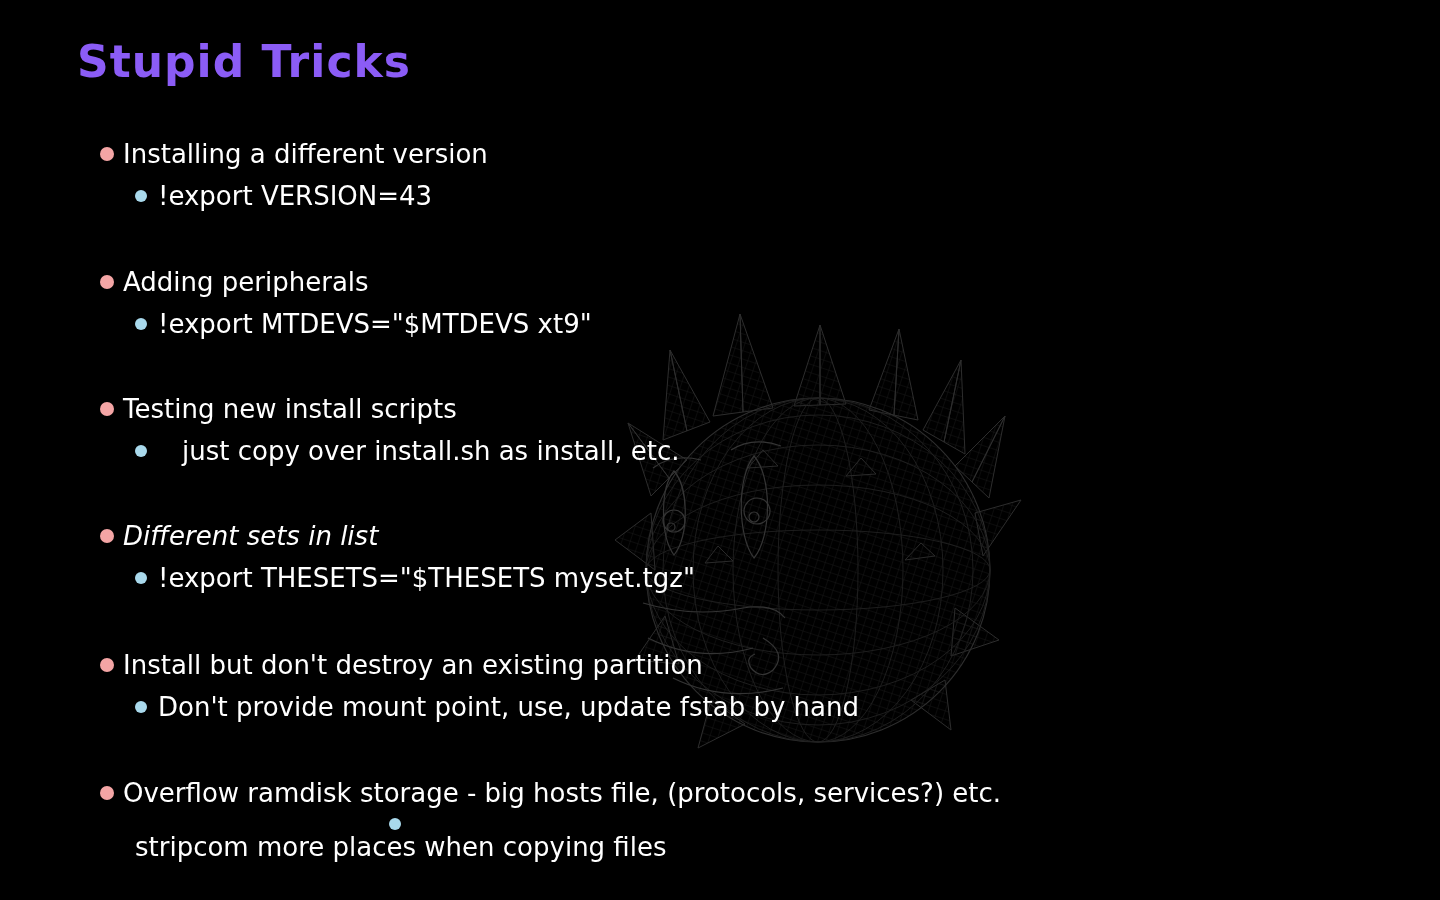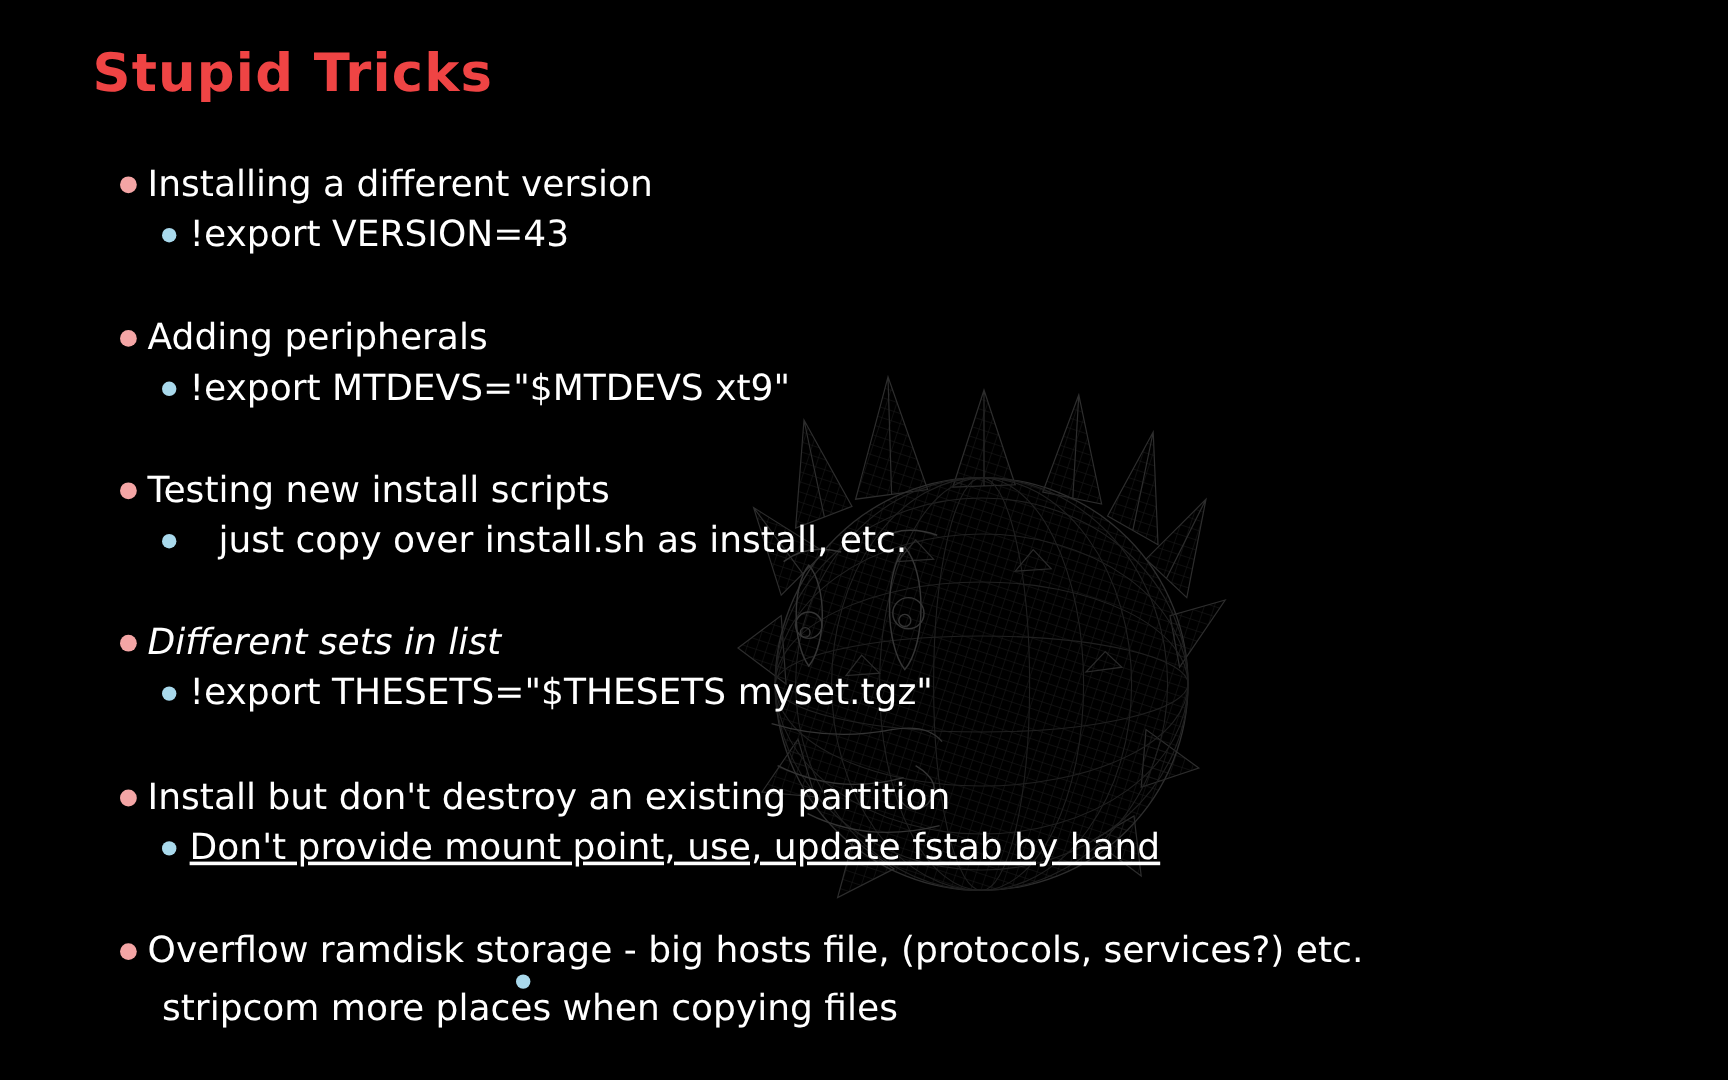--- a/index.html
+++ b/index.html
@@ -17,43 +17,43 @@
     height: 900px;
     background: #000000;
   }
   .title {
     position: absolute;
     left: 77px;
     top: 36px;
     margin: 0;
     font-size: 44px;
     font-weight: bold;
-    color: #ef4444;
+    color: #8b5cf6;
     letter-spacing: 1px;
     white-space: pre;
   }
   .puffy {
     position: absolute;
     left: 613px;
     top: 308px;
     width: 412px;
     height: 462px;
   }
   .row {
     position: absolute;
     display: flex;
     align-items: center;
     height: 34px;
     color: #ffffff;
-    font-size: 30px;
+    font-size: 26px;
     line-height: 34px;
     white-space: pre;
   }
   .row.main { left: 100px; }
-  .row.sub  { left: 135px; justify-content: center; }
+  .row.sub  { left: 135px; }
   .dot {
     display: inline-block;
     border-radius: 50%;
     flex: 0 0 auto;
   }
   .dot.lvl1 {
     width: 14px; height: 14px;
     margin-right: 9px;
   }
   .dot.lvl2 {
@@ -135,18 +135,18 @@
   <div id="bullets">
       <div class="row main" style="top: 137px;"><span class="dot lvl1" style="background: rgb(244, 165, 165);"></span><span class="txt">Installing a different version</span></div>
       <div class="row sub" style="top: 179px;"><span class="dot lvl2" style="background: rgb(169, 217, 236);"></span><span class="txt">!export VERSION=43</span></div>
       <div class="row main" style="top: 265px;"><span class="dot lvl1" style="background: rgb(244, 165, 165);"></span><span class="txt">Adding peripherals</span></div>
       <div class="row sub" style="top: 307px;"><span class="dot lvl2" style="background: rgb(169, 217, 236);"></span><span class="txt">!export MTDEVS="$MTDEVS xt9"</span></div>
       <div class="row main" style="top: 392px;"><span class="dot lvl1" style="background: rgb(244, 165, 165);"></span><span class="txt">Testing new install scripts</span></div>
       <div class="row sub" style="top: 434px; gap: 24px;"><span class="dot lvl2" style="background: rgb(169, 217, 236);"></span><span class="txt">just copy over install.sh as install, etc.</span></div>
       <div class="row main" style="top: 519px; font-style: italic;"><span class="dot lvl1" style="background: rgb(244, 165, 165);"></span><span class="txt">Different sets in list</span></div>
       <div class="row sub" style="top: 561px;"><span class="dot lvl2" style="background: rgb(169, 217, 236);"></span><span class="txt">!export THESETS="$THESETS myset.tgz"</span></div>
       <div class="row main" style="top: 648px;"><span class="dot lvl1" style="background: rgb(244, 165, 165);"></span><span class="txt">Install but don't destroy an existing partition</span></div>
-      <div class="row sub" style="top: 690px; text-decoration: underline;"><span class="dot lvl2" style="background: rgb(169, 217, 236);"></span><span class="txt">Don't provide mount point, use, update fstab by hand</span></div>
+      <div class="row sub" style="top: 690px;"><span class="dot lvl2" style="background: rgb(169, 217, 236);"></span><span class="txt">Don't provide mount point, use, update fstab by hand</span></div>
       <div class="row main" style="top: 776px;"><span class="dot lvl1" style="background: rgb(244, 165, 165);"></span><span class="txt">Overflow ramdisk storage - big hosts file, (protocols, services?) etc.</span></div>
       <div class="row sub" style="top: 818px; flex-direction: column;"><span class="dot lvl2" style="background: rgb(169, 217, 236);"></span><span class="txt">stripcom more places when copying files</span></div>
     </div>
 
 </div>
 
 </body></html>

